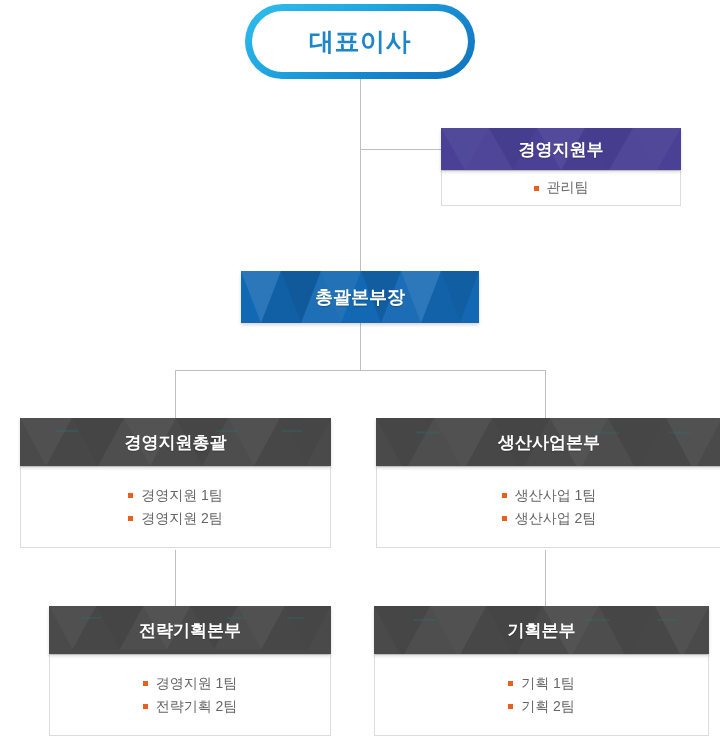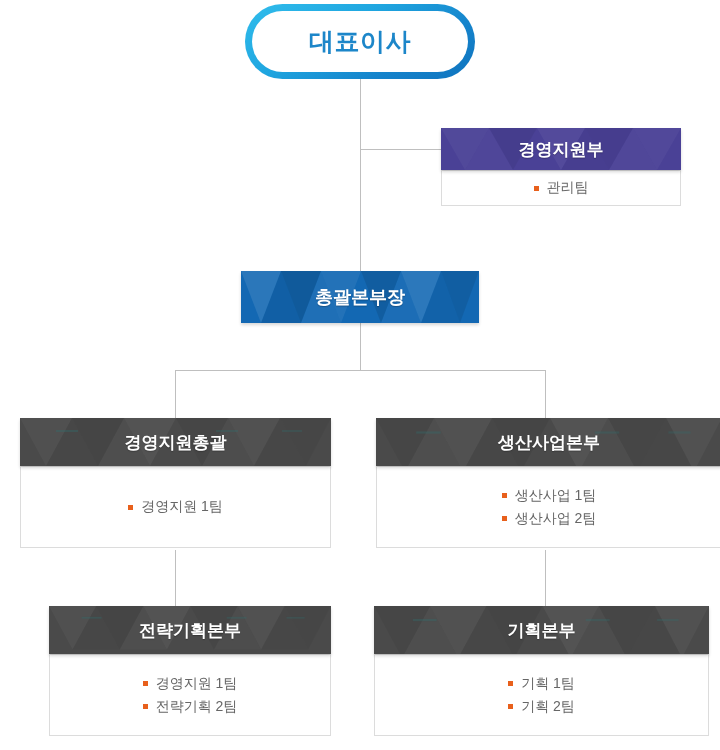--- a/index.html
+++ b/index.html
@@ -207,20 +207,24 @@
         <rect x="196" y="12" width="22" height="2" fill="#2f6f70" opacity="0.3"></rect>
         <rect x="262" y="12" width="20" height="2" fill="#2f6f70" opacity="0.28"></rect>
       </svg>
       <span class="dept-title">경영지원총괄</span>
     </div>
     <div class="dept-body">
       <div class="team-item">
         <span class="team-bullet"></span>
         <span>경영지원 1팀</span>
       </div>
+      <div class="team-item">
+        <span class="team-bullet"></span>
+        <span>경영지원 2팀</span>
+      </div>
     </div>
   </div>
 
   <div class="dept gray" id="node-production">
     <div class="dept-header">
       <svg class="facets" viewBox="0 0 310 48" preserveAspectRatio="none">
         <polygon points="0,0 52,0 26,48" fill="#000000" opacity="0.05"></polygon>
         <polygon points="52,0 104,0 78,48" fill="#ffffff" opacity="0.045"></polygon>
         <polygon points="26,48 78,48 52,0" fill="#ffffff" opacity="0.025"></polygon>
         <polygon points="104,0 156,0 130,48" fill="#000000" opacity="0.06"></polygon>

